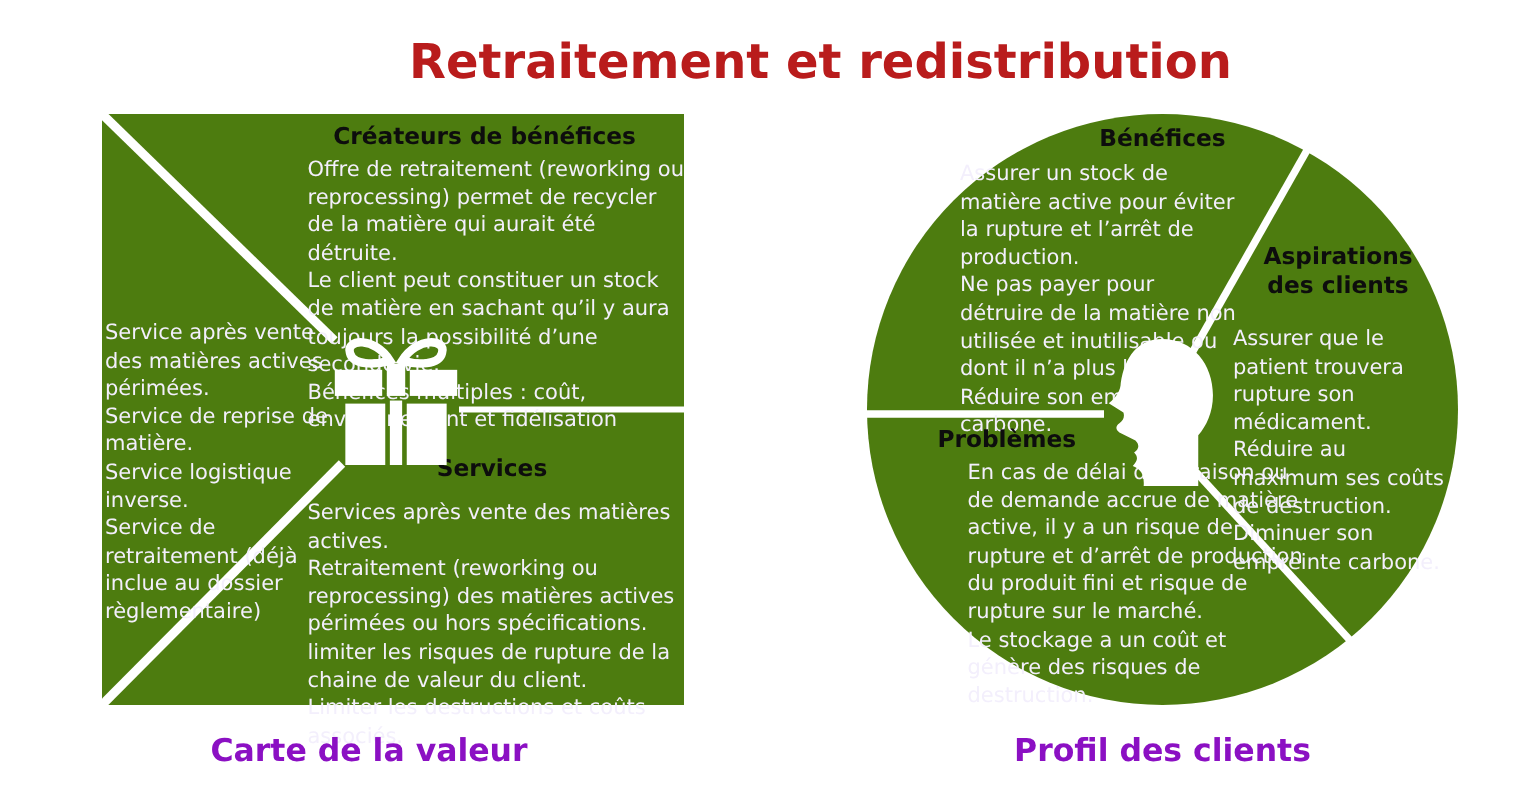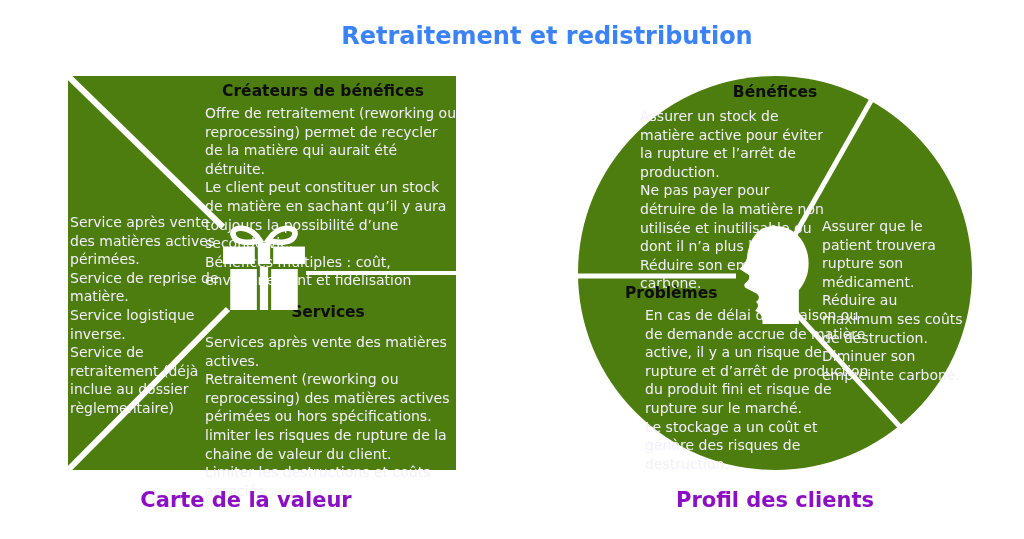--- a/index.html
+++ b/index.html
@@ -4,22 +4,22 @@
 <style>
   * { margin:0; padding:0; box-sizing:border-box; }
   html,body { background:#ffffff; }
   body { font-family:"DejaVu Sans", sans-serif; }
   .stage {
     position:relative; width:1024px; height:539px;
     background:#ffffff; overflow:hidden;
   }
   .page-title {
     position:absolute; top:22px; left:70px; right:0;
-    text-align:center; font-size:24px; font-weight:bold;
-    color:#3b82f6; letter-spacing:0;
+    text-align:center; font-size:32px; font-weight:bold;
+    color:#b91c1c; letter-spacing:0;
   }
   .shape { position:absolute; top:76px; background:#4d7c0f; }
   .value-map   { left:68px;  width:388px; height:394px; }
   .cust-circle { left:578px; width:394px; height:394px; border-radius:50%; }
   .overlay { position:absolute; left:0; top:0; width:100%; height:100%; pointer-events:none; }
   .sec-heading {
     position:absolute; color:#0d0d0d; font-weight:bold;
     font-size:15.5px; line-height:1.25; white-space:pre-line;
   }
   .sec-body {
@@ -98,20 +98,22 @@
       <line x1="-2" y1="200" x2="158" y2="200" stroke="#ffffff" stroke-width="5"></line>
       <line x1="214" y1="164" x2="294" y2="23" stroke="#ffffff" stroke-width="5"></line>
       <line x1="215" y1="234" x2="324" y2="353" stroke="#ffffff" stroke-width="5"></line>
     </svg>
 
     <div class="sec-heading t-center cp-gain-h">Bénéfices</div>
     <div class="sec-body cp-gain-b">Assurer un stock de matière active pour éviter la rupture et l’arrêt de production.
 Ne pas payer pour détruire de la matière non utilisée et inutilisable ou dont il n’a plus besoin.
 Réduire son empreinte carbone.</div>
 
+    <div class="sec-heading t-center cp-asp-h">Aspirations
+des clients</div>
     <div class="sec-body cp-asp-b">Assurer que le patient trouvera rupture son médicament.
 Réduire au maximum ses coûts de destruction.
 Diminuer son empreinte carbone.</div>
 
     <div class="sec-heading cp-pain-h">Problèmes</div>
     <div class="sec-body cp-pain-b">En cas de délai de livraison ou de demande accrue de matière active, il y a un risque de rupture et d’arrêt de production du produit fini et risque de rupture sur le marché.
 Le stockage a un coût et génère des risques de destruction.</div>
 
     <svg class="icon-center head-pos" viewBox="0 0 100 110">
       <path d="M52 0 C75 0 90 19 90 42 C90 55 85 65 79 72 L79 112 L38 112 C39 102 37 98 30 95 C34 91 34 88 31 85 C35 82 35 79 32 76 L20 70 C17 68 17 65 20 63 C23 61 24 58 23 55 L12 48 C18 44 21 38 21 33 C24 13 34 0 52 0 Z" fill="#ffffff"></path>

